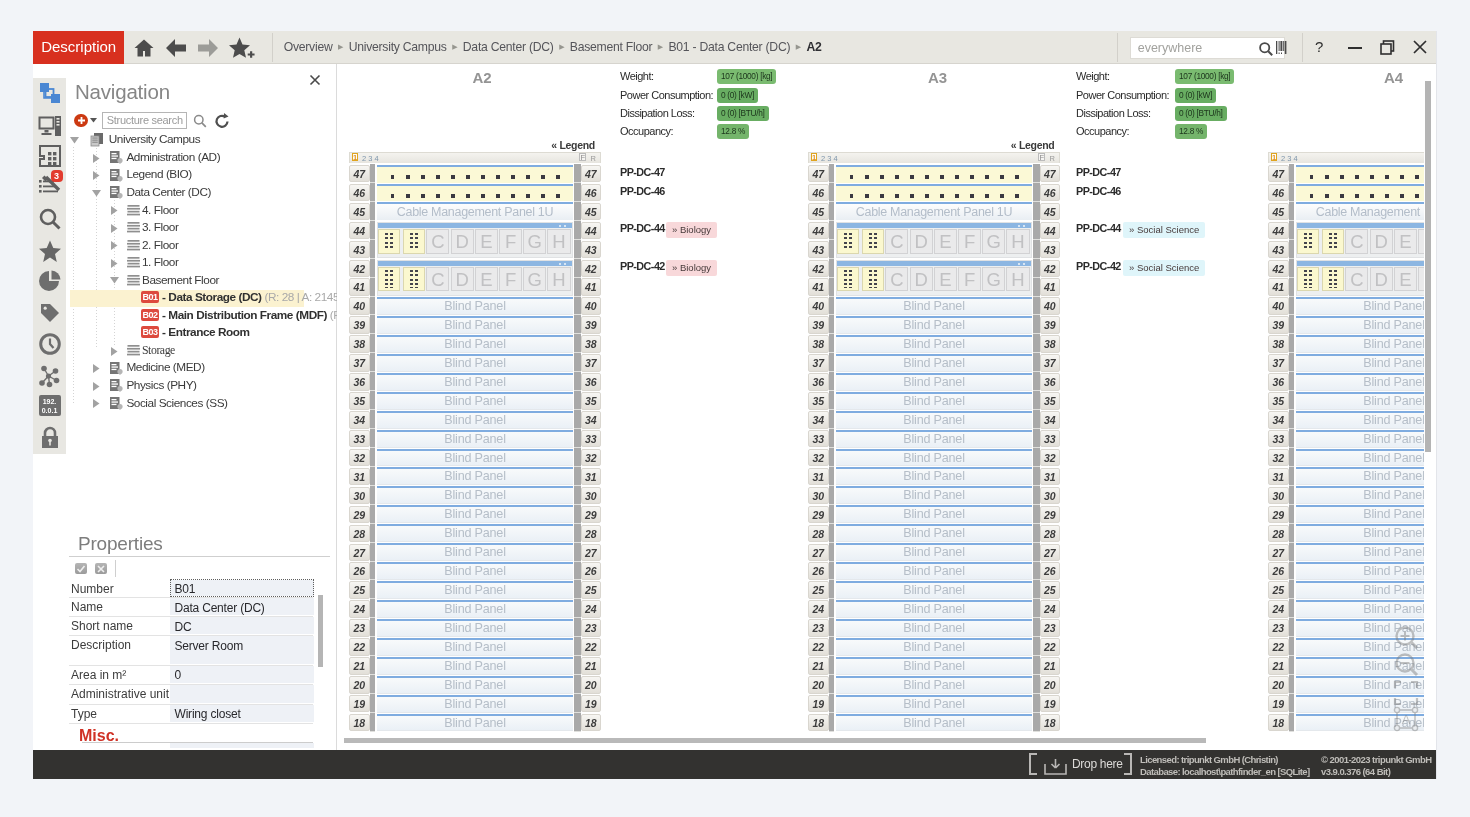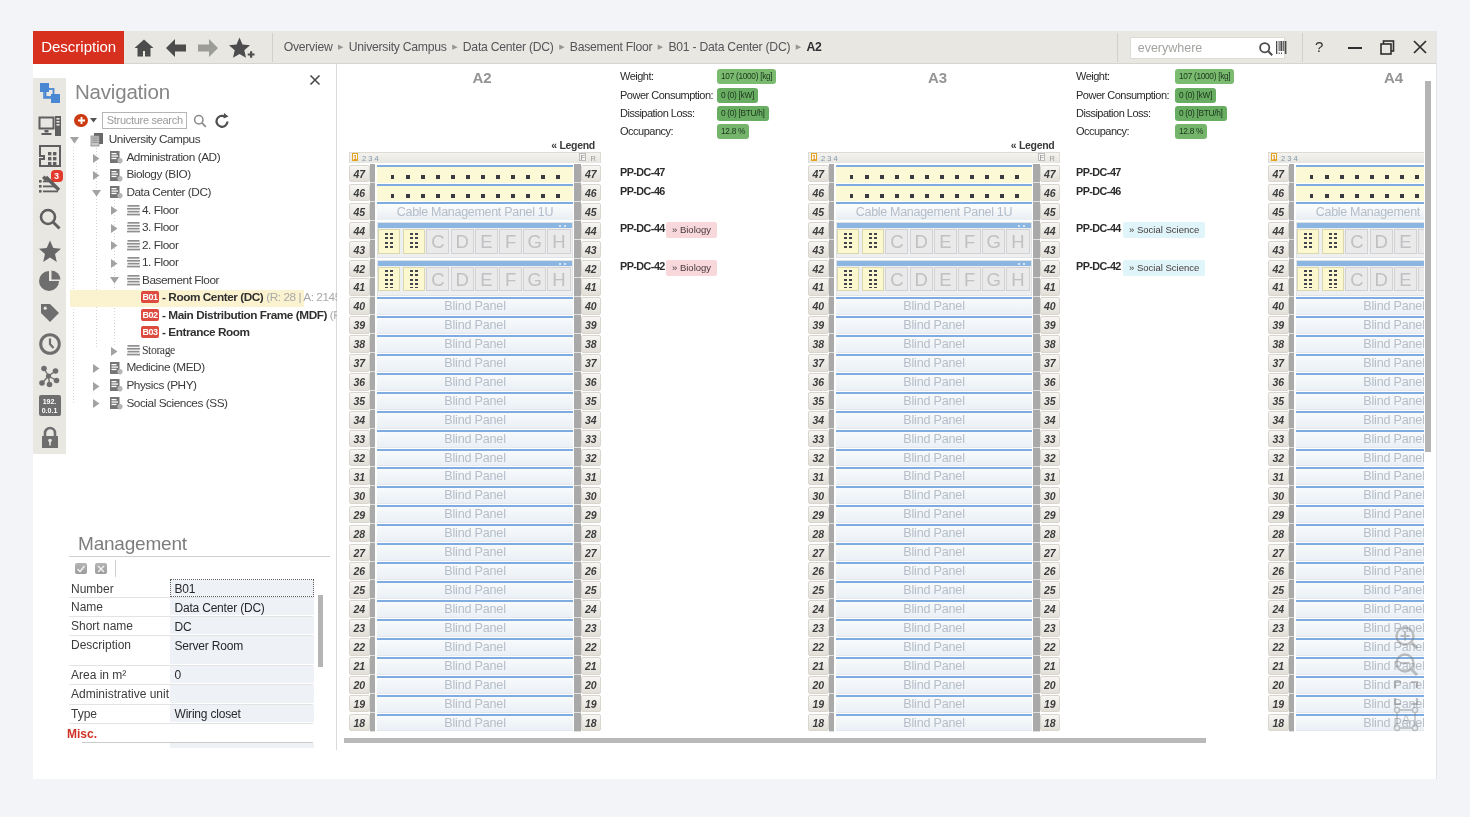--- a/index.html
+++ b/index.html
@@ -229,21 +229,21 @@
       <path d="M0 0v9L6.5 4.5z" fill="#a2a2a2"></path>
     </svg>
 <svg class="abs" style="left:76.5px;top:137.6px" width="13" height="13" viewBox="0 0 13 13">
       <rect x="0" y="0" width="9.5" height="12" fill="#757575"></rect>
       <rect x="1.5" y="2" width="5" height="1.3" fill="#fff"></rect>
       <rect x="1.5" y="4.4" width="6.5" height="1.3" fill="#fff"></rect>
       <rect x="1.5" y="6.8" width="5" height="1.3" fill="#fff"></rect>
       <circle cx="10" cy="9.5" r="2.6" fill="#b5b5b5"></circle>
       <rect x="9.5" y="10" width="1" height="3" fill="#b5b5b5"></rect>
     </svg>
-<div class="trow" style="left:93.4px;top:135.4px;">Biology (BIO)</div>
+<div class="trow" style="left:93.4px;top:135.4px;">Legend (BIO)</div>
 <svg class="abs" style="left:59.2px;top:158.65px" width="9" height="7" viewBox="0 0 9 7">
       <path d="M0 0h9L4.5 6.5z" fill="#a2a2a2"></path>
     </svg>
 <svg class="abs" style="left:76.5px;top:155.15px" width="13" height="13" viewBox="0 0 13 13">
       <rect x="0" y="0" width="9.5" height="12" fill="#757575"></rect>
       <rect x="1.5" y="2" width="5" height="1.3" fill="#fff"></rect>
       <rect x="1.5" y="4.4" width="6.5" height="1.3" fill="#fff"></rect>
       <rect x="1.5" y="6.8" width="5" height="1.3" fill="#fff"></rect>
       <circle cx="10" cy="9.5" r="2.6" fill="#b5b5b5"></circle>
       <rect x="9.5" y="10" width="1" height="3" fill="#b5b5b5"></rect>
@@ -303,21 +303,21 @@
 <svg class="abs" style="left:93.5px;top:243.89999999999998px" width="13" height="11" viewBox="0 0 13 11">
       <g fill="#8f8f8f">
         <rect x="0.5" y="0" width="12" height="1.7"></rect>
         <rect x="0" y="2.9" width="13" height="1.7"></rect>
         <rect x="0.5" y="5.8" width="12" height="1.7"></rect>
         <rect x="0" y="8.7" width="13" height="1.7"></rect>
       </g>
     </svg>
 <div class="trow" style="left:109px;top:240.7px;">Basement Floor</div>
 <div class="abs" style="left:37px;top:258.5px;width:234px;height:17px;background:#fbf2d0;"></div>
-<div class="trow" style="left:108px;top:258.25000000000006px;"><span class="tbdg">B01</span> <b>- Room Center (DC)</b> <span class="gr">(R: 28 | A: 2145 |</span></div>
+<div class="trow" style="left:108px;top:258.25000000000006px;"><span class="tbdg">B01</span> <b>- Data Storage (DC)</b> <span class="gr">(R: 28 | A: 2145 |</span></div>
 <div class="trow" style="left:108px;top:275.8px;"><span class="tbdg">B02</span> <b>- Main Distribution Frame (MDF)</b> <span class="gr">(R:</span></div>
 <div class="trow" style="left:108px;top:293.35px;"><span class="tbdg">B03</span> <b>- Entrance Room</b></div>
 <svg class="abs" style="left:78.3px;top:315.6px" width="7" height="9" viewBox="0 0 7 9">
       <path d="M0 0v9L6.5 4.5z" fill="#a2a2a2"></path>
     </svg>
 <svg class="abs" style="left:93.5px;top:314.1px" width="13" height="11" viewBox="0 0 13 11">
       <g fill="#8f8f8f">
         <rect x="0.5" y="0" width="12" height="1.7"></rect>
         <rect x="0" y="2.9" width="13" height="1.7"></rect>
         <rect x="0.5" y="5.8" width="12" height="1.7"></rect>
@@ -354,21 +354,21 @@
     </svg>
 <svg class="abs" style="left:76.5px;top:365.75px" width="13" height="13" viewBox="0 0 13 13">
       <rect x="0" y="0" width="9.5" height="12" fill="#757575"></rect>
       <rect x="1.5" y="2" width="5" height="1.3" fill="#fff"></rect>
       <rect x="1.5" y="4.4" width="6.5" height="1.3" fill="#fff"></rect>
       <rect x="1.5" y="6.8" width="5" height="1.3" fill="#fff"></rect>
       <circle cx="10" cy="9.5" r="2.6" fill="#b5b5b5"></circle>
       <rect x="9.5" y="10" width="1" height="3" fill="#b5b5b5"></rect>
     </svg>
 <div class="trow" style="left:93.4px;top:363.55px;">Social Sciences (SS)</div>
-<div class="abs" style="left:45px;top:502px;font-size:19px;color:#7d7d7d;letter-spacing:-0.2px;">Management</div>
+<div class="abs" style="left:45px;top:502px;font-size:19px;color:#7d7d7d;letter-spacing:-0.2px;">Properties</div>
 <div class="abs" style="left:36px;top:525px;width:261px;height:1px;background:#cfcfcf;"></div>
 <div class="abs" style="left:41.5px;top:531.5px;width:12px;height:11.5px;background:linear-gradient(#b5b5b5,#9b9b9b);border-radius:2px;"></div>
 <svg class="abs" style="left:41.5px;top:531.5px" width="12" height="12" viewBox="0 0 12 12">
       <path d="M2.5 6 5 8.5 9.5 3" stroke="#efefef" stroke-width="1.6" fill="none"></path>
     </svg>
 <div class="abs" style="left:61.5px;top:531.5px;width:12px;height:11.5px;background:linear-gradient(#b5b5b5,#9b9b9b);border-radius:2px;"></div>
 <svg class="abs" style="left:61.5px;top:531.5px" width="12" height="12" viewBox="0 0 12 12">
       <path d="M3 3 9 9 M9 3 3 9" stroke="#efefef" stroke-width="1.6" fill="none"></path>
     </svg>
 <div class="abs" style="left:82px;top:529px;width:1px;height:17px;background:#cfcfcf;"></div>
@@ -387,21 +387,21 @@
 <div class="prolabel" style="left:38px;top:636.5px;">Area in m²</div>
 <div class="proval" style="left:137px;top:634.5px;height:17.5px;">0</div>
 <div class="pline" style="left:36px;top:653.0px;width:244px;"></div>
 <div class="prolabel" style="left:38px;top:656.0px;">Administrative unit</div>
 <div class="proval" style="left:137px;top:654.0px;height:17.5px;"></div>
 <div class="pline" style="left:36px;top:672.5px;width:244px;"></div>
 <div class="prolabel" style="left:38px;top:675.5px;">Type</div>
 <div class="proval" style="left:137px;top:673.5px;height:17.0px;">Wiring closet</div>
 <div class="pline" style="left:36px;top:691.5px;width:244px;"></div>
 <div class="abs" style="left:136.5px;top:548px;width:144.5px;height:17.5px;border:1px dotted #5f5f5f;"></div>
-<div class="abs" style="left:34px;top:695.5px;font-size:12px;font-weight:bold;color:#d03226;">Misc.</div>
+<div class="abs" style="left:46px;top:695.5px;font-size:16px;font-weight:bold;color:#d03226;">Misc.</div>
 <div class="pline" style="left:49px;top:710.5px;width:231px;background:#cccccc;"></div>
 <div class="abs" style="left:137px;top:711.5px;width:143.5px;height:5px;background:#eef1f6;"></div>
 <div class="abs" style="left:284.5px;top:563.5px;width:5px;height:72px;background:#b5b5b5;"></div>
 <div id="canvas">
 <div class="ratitle" style="left:130px;top:4.5px;width:30px;text-align:center;">A2</div>
 <div class="ratitle" style="left:585.5px;top:4.5px;width:30px;text-align:center;">A3</div>
 <div class="ratitle" style="left:1041.5px;top:4.5px;width:30px;text-align:center;">A4</div>
 <div class="legend" style="left:188px;top:74.5px;width:70px;text-align:right;">« Legend</div>
 <div class="legend" style="left:647.5px;top:74.5px;width:70px;text-align:right;">« Legend</div>
 <div class="ilabel" style="left:283px;top:5.5px;">Weight:</div>
@@ -919,12 +919,23 @@
         <rect x="3" y="3" width="18" height="18" fill="none" stroke="#7c7c7c" stroke-width="1.6"></rect>
         <g fill="#e9e9e9" stroke="#7c7c7c" stroke-width="1.4">
           <circle cx="3" cy="3" r="2.6"></circle>
           <circle cx="21" cy="3" r="2.6"></circle>
           <circle cx="3" cy="21" r="2.6"></circle>
           <circle cx="21" cy="21" r="2.6"></circle>
         </g>
         <text x="12" y="17" font-size="13" fill="#7c7c7c" text-anchor="middle" font-family="Liberation Sans">A</text>
       </svg>
 </div>
+<div id="statusbar">
+<div class="abs" style="left:996px;top:3px;width:8px;height:22px;border:2px solid #b9b7b5;border-right:none;"></div>
+<div class="abs" style="left:1091px;top:3px;width:8px;height:22px;border:2px solid #b9b7b5;border-left:none;"></div>
+<svg class="abs" style="left:1010.5px;top:7.5px" width="23" height="17" viewBox="0 0 23 17">
+        <path d="M1 6v10h21V6" fill="none" stroke="#b9b7b5" stroke-width="1.6"></path>
+        <path d="M11.5 1v9M11.5 10l-4-4M11.5 10l4-4" fill="none" stroke="#b9b7b5" stroke-width="1.6"></path>
+      </svg>
+<div class="abs" style="left:1039px;top:6.5px;font-size:12px;letter-spacing:-0.3px;color:#dcdad8;">Drop here</div>
+<div class="abs" style="left:1107px;top:3.5px;font-size:9.5px;font-weight:bold;letter-spacing:-0.6px;color:#bfbdb9;line-height:12.5px;white-space:nowrap;">Licensed: tripunkt GmbH (Christin)<br>Database: localhost\pathfinder_en [SQLite]</div>
+<div class="abs" style="left:1288px;top:3.5px;font-size:9.5px;font-weight:bold;letter-spacing:-0.55px;color:#bfbdb9;line-height:12.5px;white-space:nowrap;">© 2001-2023 tripunkt GmbH<br>v3.9.0.376 (64 Bit)</div>
+</div>
 </div>
 </body></html>

